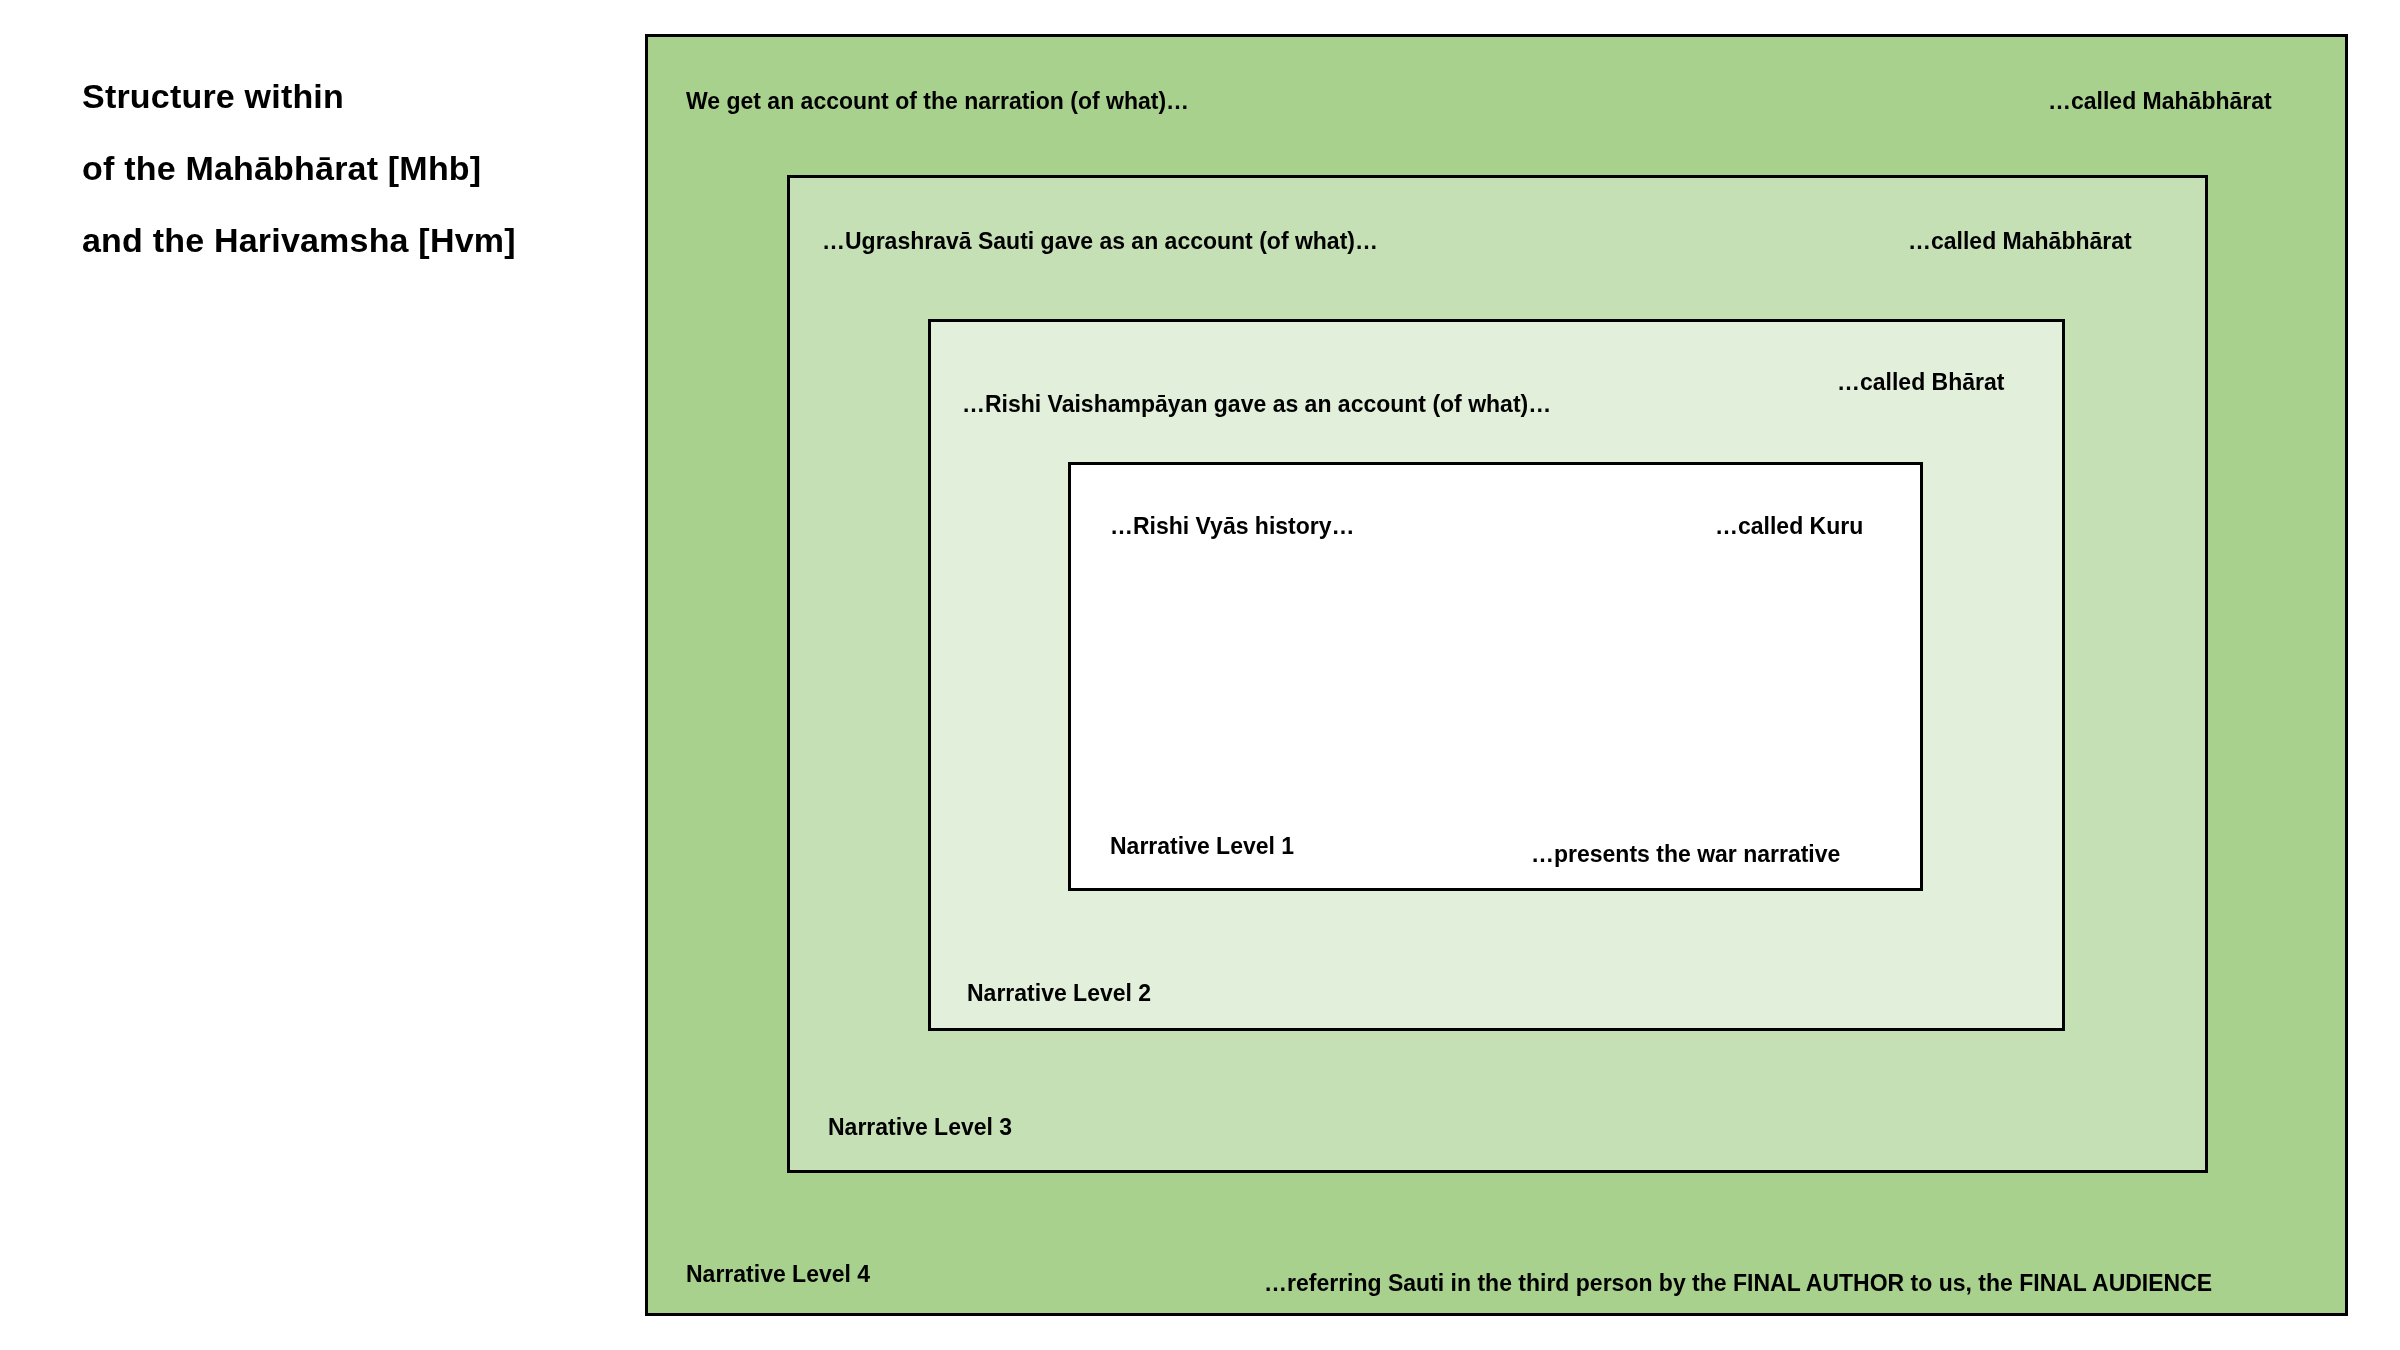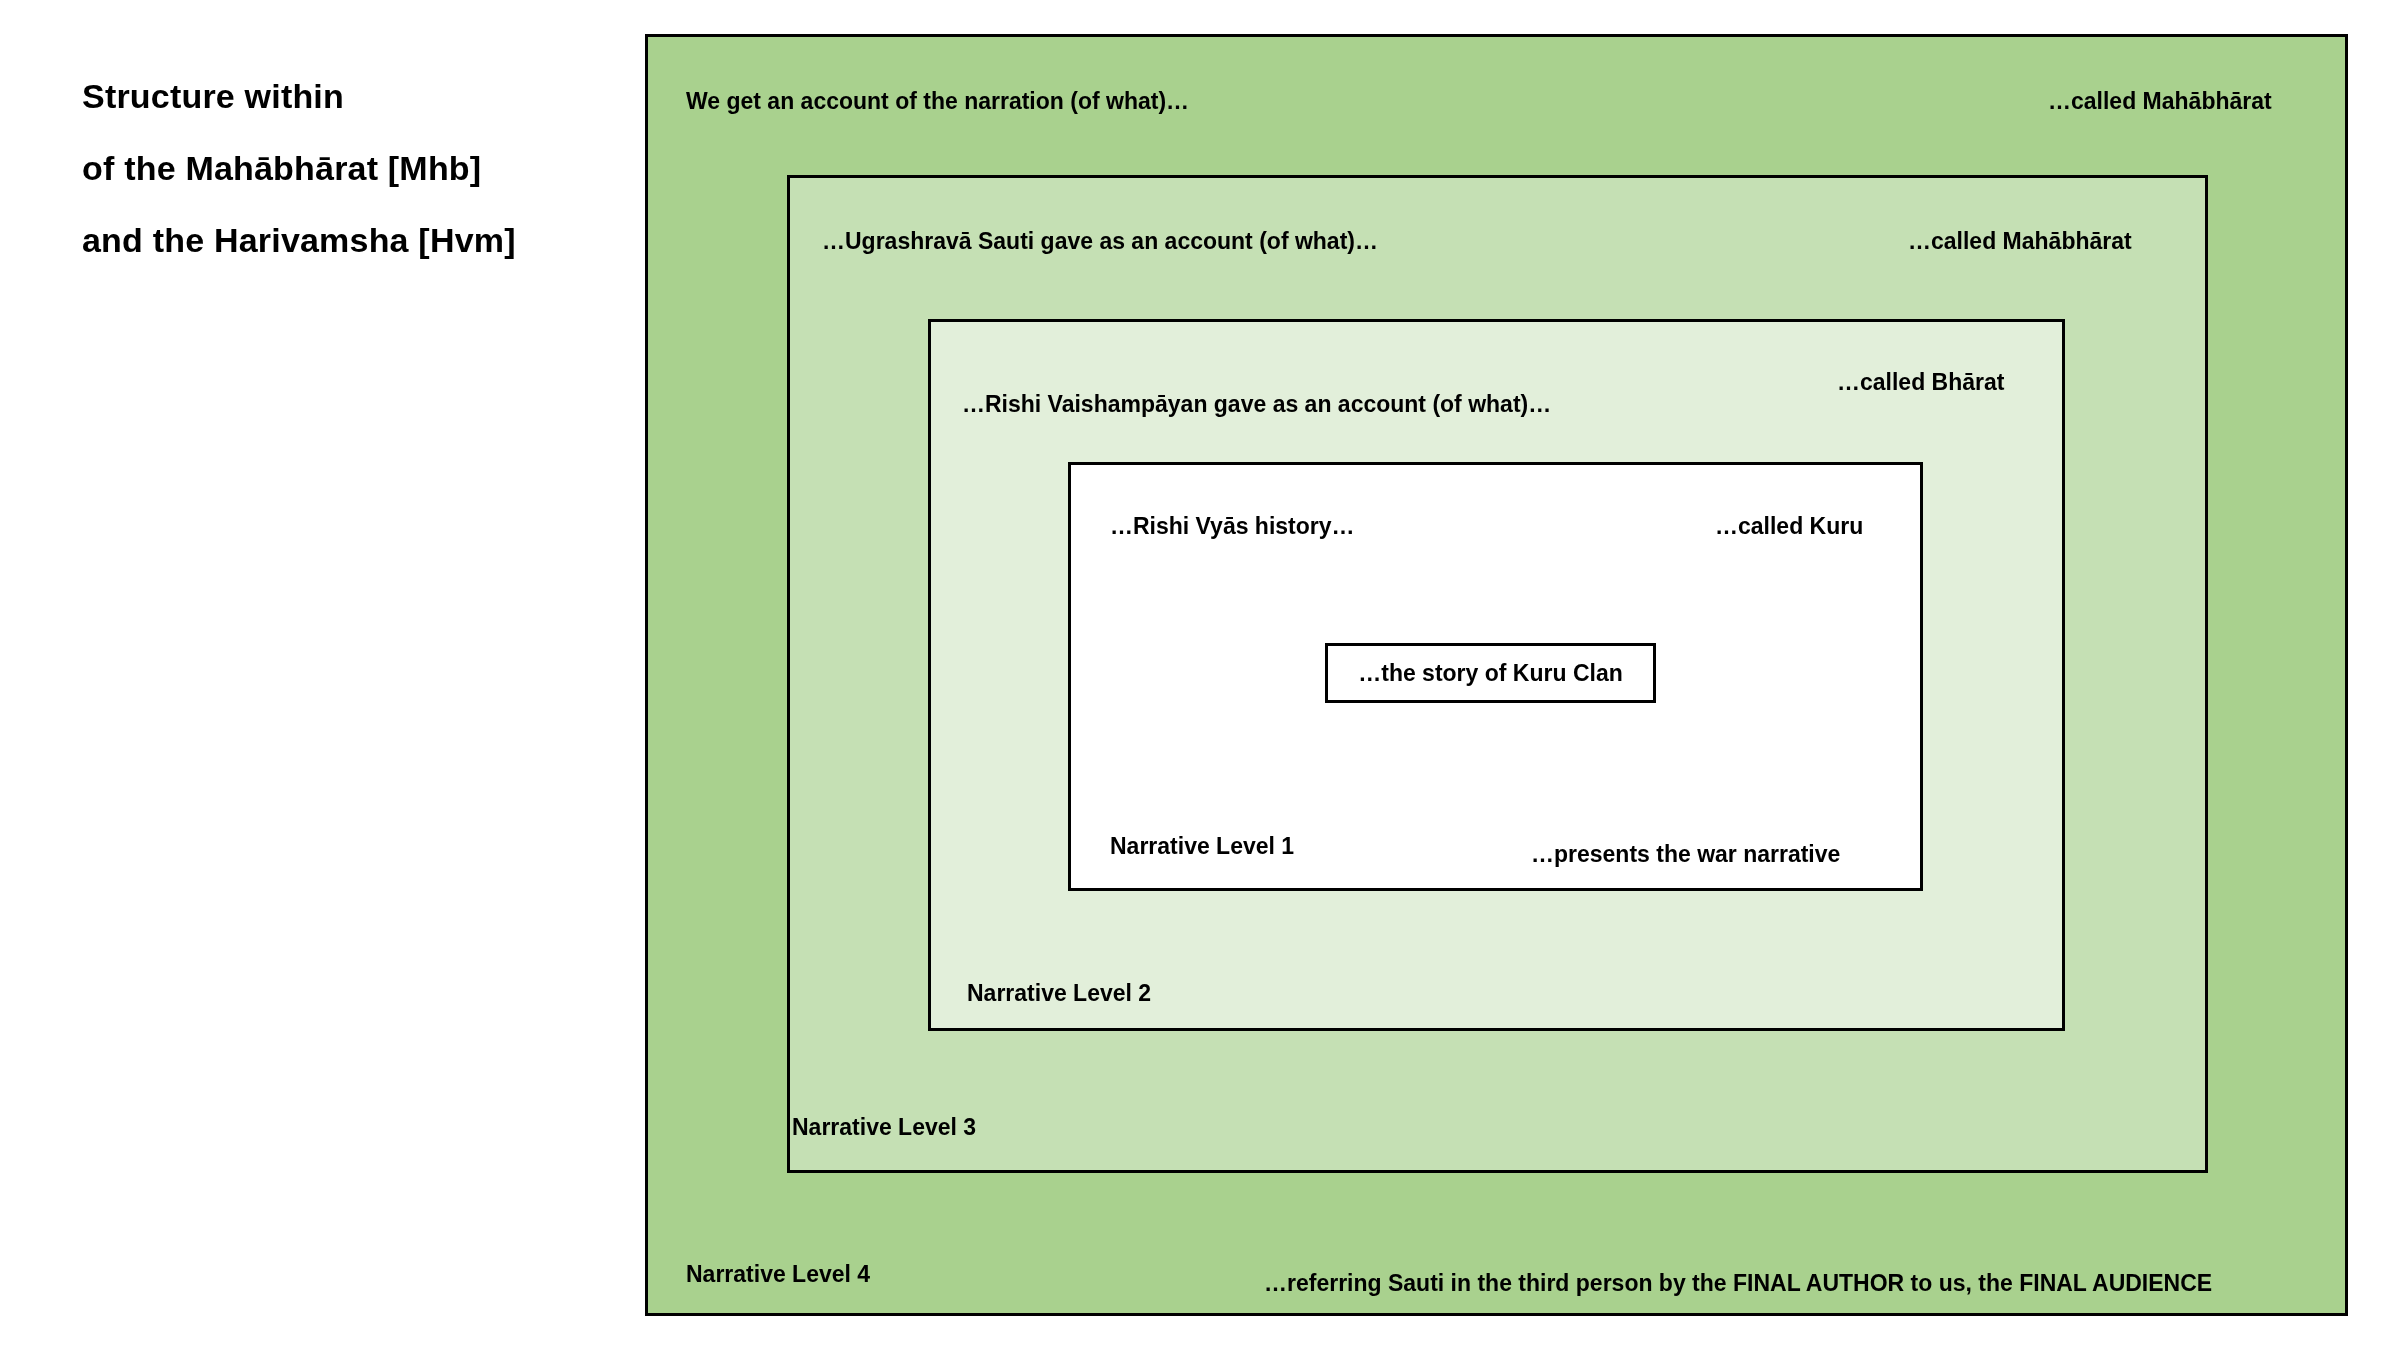--- a/index.html
+++ b/index.html
@@ -105,44 +105,41 @@
   .hdr-l1-left   { left: 1110px; top: 503px; }
   .hdr-l1-right  { left: 1715px; top: 503px; }
 
   
   .ftr-l1-name   { left: 1110px; top: 823px; }
   .ftr-l1-desc   { left: 1531px; top: 831px; }
 
   .ftr-l2-name   { left: 967px;  top: 970px; }
   .ftr-l2-desc   { left: 1218px; top: 976px; }
 
-  .ftr-l3-name   { left: 792px;  top: 1104px; }
+  .ftr-l3-name   { left: 828px;  top: 1104px; }
   .ftr-l3-desc   { left: 1381px; top: 1112px; }
 
   .ftr-l4-name   { left: 686px;  top: 1251px; }
   .ftr-l4-desc   { left: 1264px; top: 1260px; }
 </style>
 </head>
 <body>
 
 <div id="canvas">
 
   <div class="title-block">
     <div class="title-line">Structure within</div>
     <div class="title-line">of the Mahābhārat [Mhb]</div>
     <div class="title-line">and the Harivamsha [Hvm]</div>
   </div>
 
   <div class="box box-l4"></div>
   <div class="box box-l3"></div>
   <div class="box box-l2"></div>
   <div class="box box-l1"></div>
-  <div class="box box-core">
-    <span class="core-lbl">…the story of Kuru Clan</span>
-  </div>
 
   <div class="lbl hdr-l4-left">We get an account of the narration (of what)…</div>
   <div class="lbl hdr-l4-right">…called Mahābhārat</div>
   <div class="lbl ftr-l4-name">Narrative Level 4</div>
   <div class="lbl ftr-l4-desc">…referring Sauti in the third person by the FINAL AUTHOR to us, the FINAL AUDIENCE</div>
 
   <div class="lbl hdr-l3-left">…Ugrashravā Sauti gave as an account (of what)…</div>
   <div class="lbl hdr-l3-right">…called Mahābhārat</div>
   <div class="lbl ftr-l3-name">Narrative Level 3</div>
 

